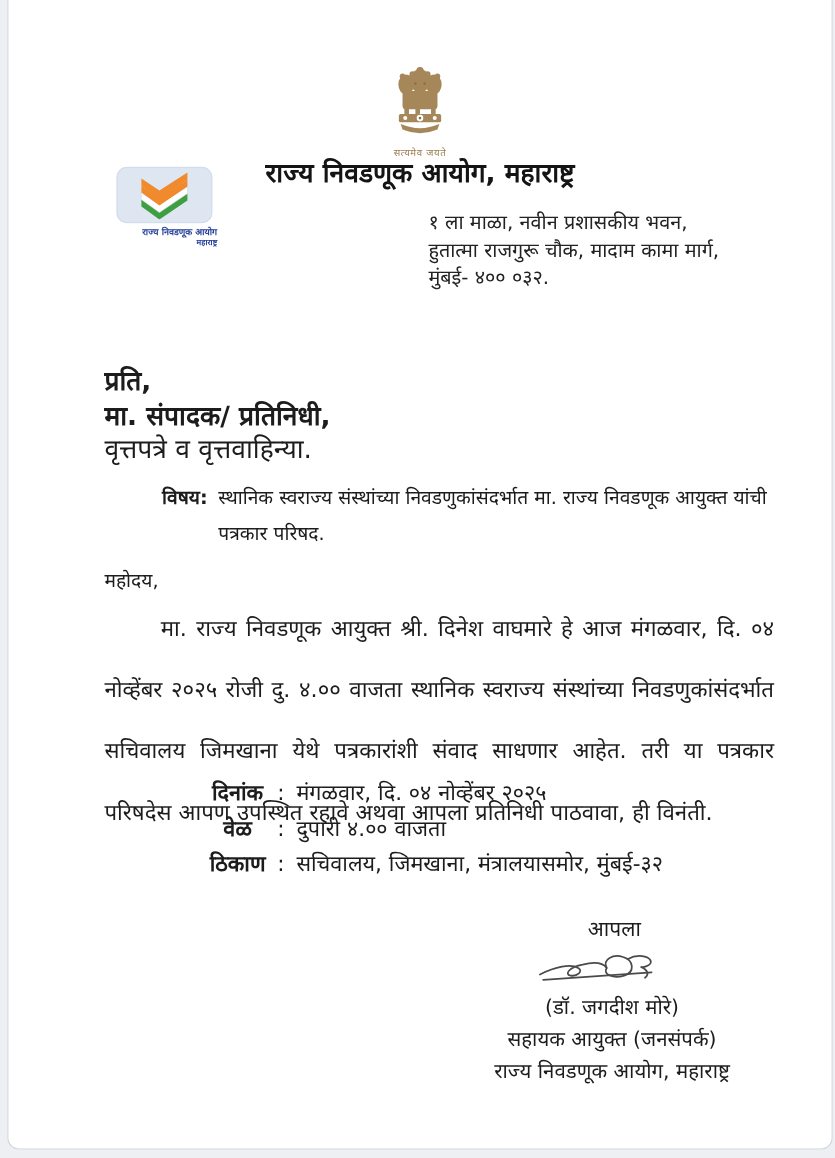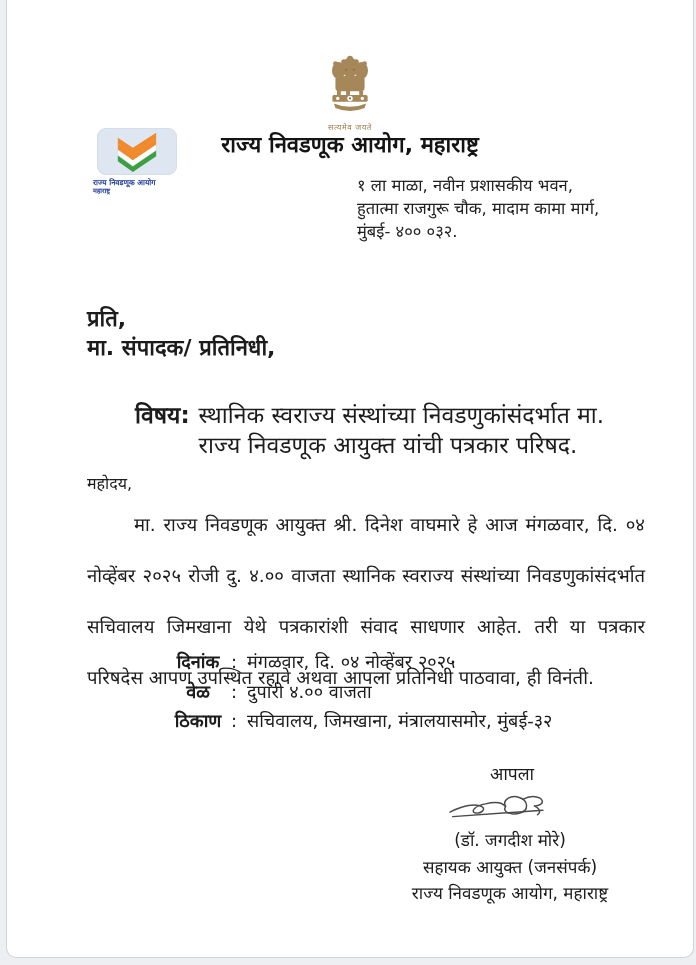--- a/index.html
+++ b/index.html
@@ -22,39 +22,39 @@
     overflow:hidden;
   }
   .abs { position:absolute; }
 
   
   .emblem-wrap { left:0; right:0; top:54px; text-align:center; }
   .emblem-caption { font-size:8px; color:#9a7c50; letter-spacing:0.5px; margin-top:1px; }
   .page-title { left:0; right:0; top:128px; text-align:center; font-size:22px; font-weight:bold; color:#141414; }
 
   
-  .logo-wrap { left:86px; top:128px; width:88px; text-align:left; }
+  .logo-wrap { left:86px; top:139px; width:88px; text-align:right; }
   .logo-card {
     width:80px; height:47px; margin:0 auto 3px auto;
     background:#dde6f1; border-radius:9px;
     display:flex; align-items:center; justify-content:center;
     box-shadow:0 0 0 1px #d3dded inset;
   }
   .logo-line1 { font-size:7.5px; color:#27409b; font-weight:bold; line-height:9px; }
   .logo-line2 { font-size:6.5px; color:#27409b; line-height:8px;font-weight:bold; }
 
   
   .ref-block { left:350px; top:174px; font-size:16.5px; line-height:23px; color:#222; }
 
   
   .recipient { left:80px; top:305px; font-size:22px; line-height:28.5px; }
   .recipient .b { font-weight:bold; }
 
   
-  .subject { left:128px; top:400px; width:510px; display:flex; gap:9px; font-size:23px; line-height:30px; }
+  .subject { left:128px; top:400px; width:510px; display:flex; gap:9px; font-size:16px; line-height:30px; }
   .subject-label { font-weight:bold; white-space:nowrap; }
 
   
   .greeting { left:80px; top:472px; font-size:16px; }
   .body-par {
     left:80px; top:499px; width:558px;
     font-size:18.5px; line-height:51px;
     text-indent:47px; text-align:justify;
   }
 
@@ -124,20 +124,21 @@
 
   <div class="abs ref-block">
     <div>१ ला माळा, नवीन प्रशासकीय भवन,</div>
     <div>हुतात्मा राजगुरू चौक, मादाम कामा मार्ग,</div>
     <div>मुंबई- ४०० ०३२.</div>
   </div>
 
   <div class="abs recipient">
     <div class="b">प्रति,</div>
     <div class="b">मा. संपादक/ प्रतिनिधी,</div>
+    <div>वृत्तपत्रे व वृत्तवाहिन्या.</div>
   </div>
 
   <div class="abs subject">
     <div class="subject-label">विषय:</div>
     <div>स्थानिक स्वराज्य संस्थांच्या निवडणुकांसंदर्भात मा. राज्य निवडणूक आयुक्त यांची पत्रकार परिषद.</div>
   </div>
 
   <div class="abs greeting">महोदय,</div>
 
   <div class="abs body-par">मा. राज्य निवडणूक आयुक्त श्री. दिनेश वाघमारे हे आज मंगळवार, दि. ०४ नोव्हेंबर २०२५ रोजी दु. ४.०० वाजता स्थानिक स्वराज्य संस्थांच्या निवडणुकांसंदर्भात सचिवालय जिमखाना येथे पत्रकारांशी संवाद साधणार आहेत. तरी या पत्रकार परिषदेस आपण उपस्थित रहावे अथवा आपला प्रतिनिधी पाठवावा, ही विनंती.</div>

